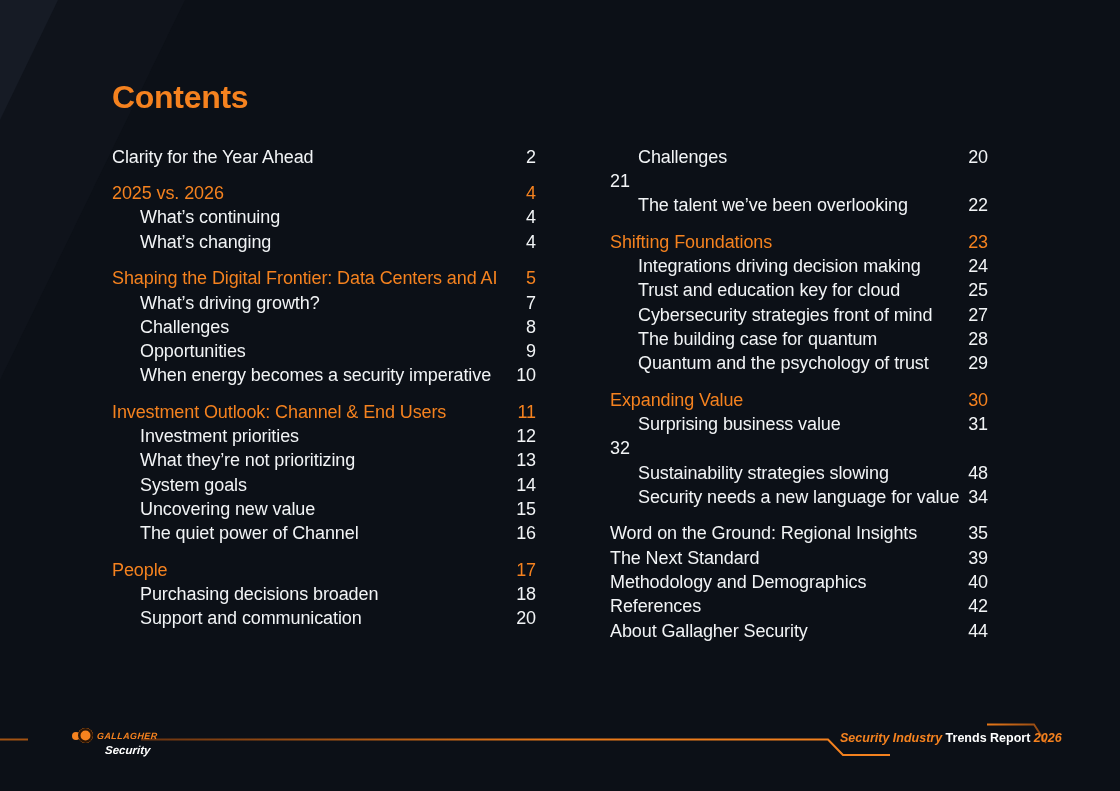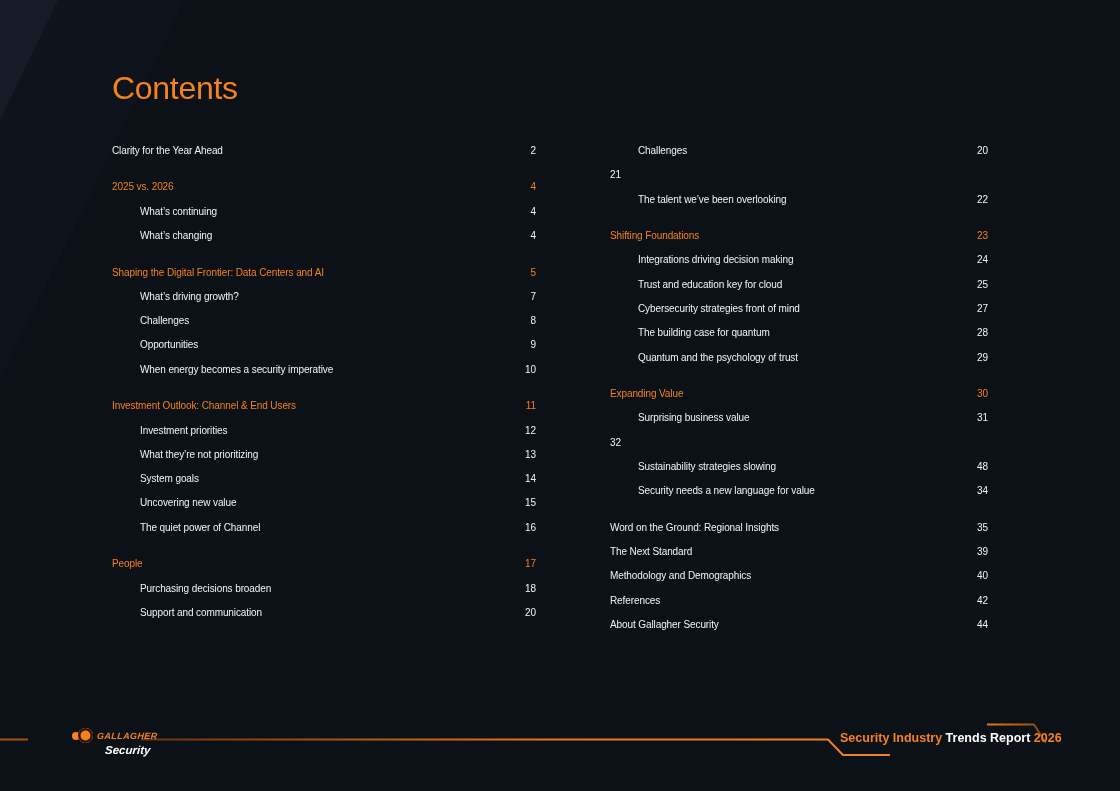--- a/index.html
+++ b/index.html
@@ -21,34 +21,34 @@
     position:absolute;top:0;left:0;width:200px;height:400px;
     background:#0f131b;
     clip-path:polygon(0 0,185px 0,0 380px);
   }
   .corner-tri-1{
     position:absolute;top:0;left:0;width:120px;height:140px;
     background:#161b25;
     clip-path:polygon(0 0,58px 0,0 120px);
   }
   .page-title{
-    position:absolute;left:112px;top:70px;
-    font-size:32px;font-weight:400;color:var(--accent);
+    position:absolute;left:112px;top:79px;
+    font-size:32px;font-weight:700;color:var(--accent);
     letter-spacing:-0.3px;
   }
   .toc-col{
     position:absolute;top:145px;
     display:flex;flex-direction:column;
   }
   .toc-col.left{left:112px;width:424px;}
   .toc-col.right{left:610px;width:378px;}
   .toc-row{
-    display:flex;justify-content:space-between;align-items:flex-start;
+    display:flex;justify-content:space-between;align-items:center;
     height:24.3px;
-    font-size:10px;color:var(--text);
+    font-size:18px;color:var(--text);
     letter-spacing:-0.1px;
     cursor:pointer;
   }
   .toc-row .toc-label{white-space:nowrap;}
   .toc-row .toc-page{text-align:right;white-space:nowrap;}
   .toc-row.row-section{color:var(--accent);font-weight:400;}
   .toc-row.row-sub .toc-label{padding-left:28px;}
   .toc-gap{height:12.2px;flex:0 0 auto;}
   
   .deco-lines{
@@ -76,21 +76,21 @@
   }
   .logo-tagline{
     color:#fff;font-size:11.5px;font-weight:700;font-style:italic;
     margin-left:33px;margin-top:1px;transform:skewX(-4deg);
   }
   .footer-report{
     position:absolute;left:840px;top:731px;width:187px;
     text-align:right;font-size:12.5px;font-weight:700;
     white-space:nowrap;
   }
-  .footer-report .orange{color:var(--accent);}
+  .footer-report .orange{color:var(--accent);font-style:italic;}
   .footer-report .white{color:#fff;}
 </style>
 </head>
 <body>
 
 <div class="page">
 
   <div class="corner-tri-2"></div>
   <div class="corner-tri-1"></div>
 

